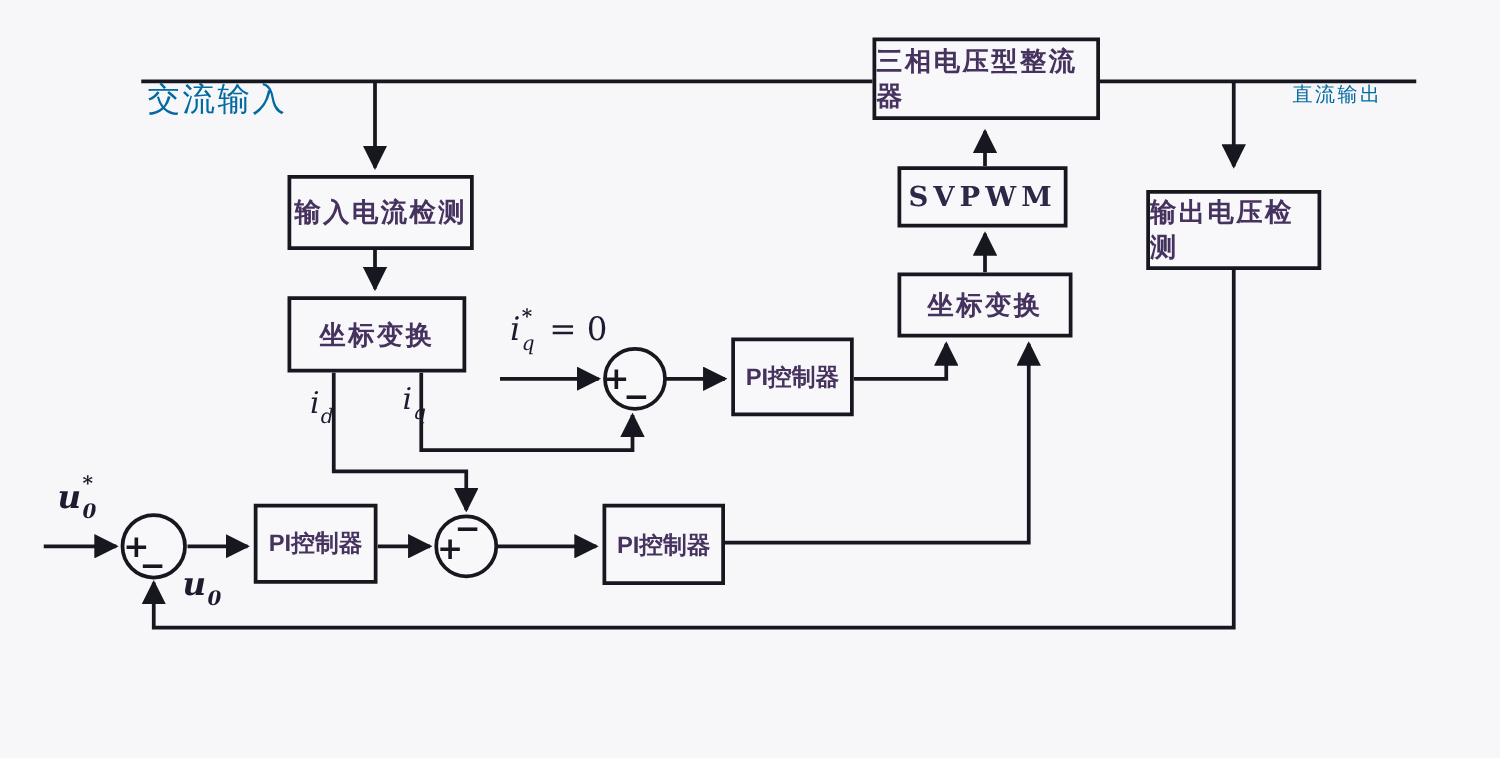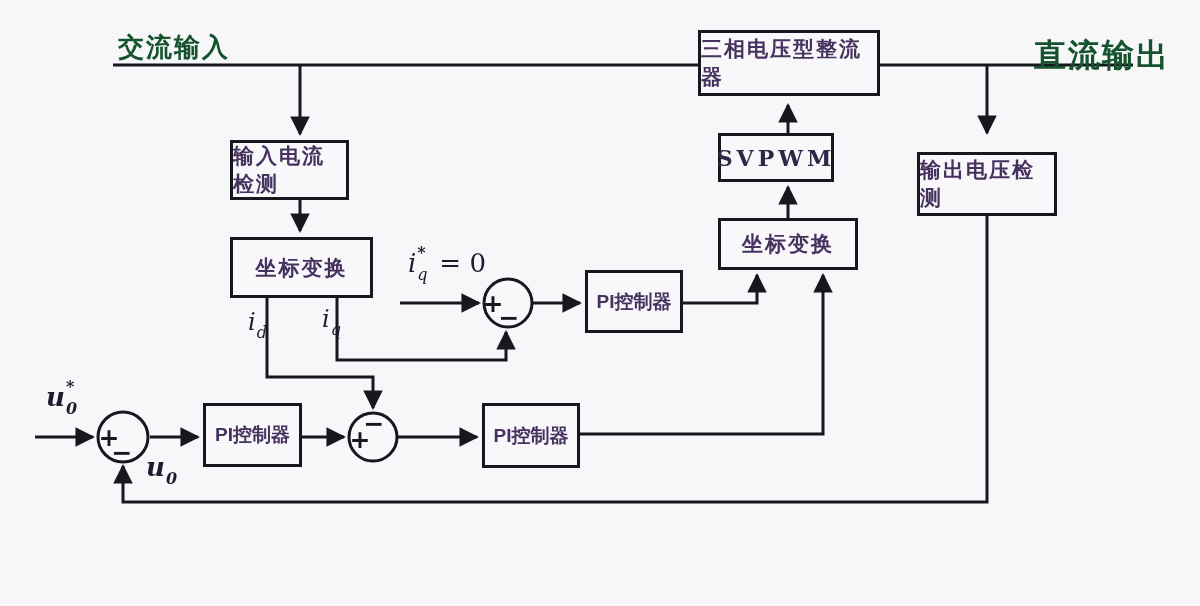--- a/index.html
+++ b/index.html
@@ -10,33 +10,33 @@
     overflow:hidden;
   }
   .wires{position:absolute;left:0;top:0;width:1200px;height:606px;}
   .box{
     position:absolute;border:3px solid #17171f;background:#f8f8fb;
     display:flex;align-items:center;justify-content:center;
     color:#46325e;font-weight:bold;box-sizing:border-box;
   }
   .box.cjk{letter-spacing:2px;font-size:21px;}
   .b-rectifier{left:698px;top:30px;width:182px;height:66px;font-size:20px;letter-spacing:1px;}
-  .b-incur{left:230px;top:140px;width:119px;height:60px;font-size:20px;letter-spacing:1px;}
+  .b-incur{left:230px;top:140px;width:149px;height:60px;font-size:20px;letter-spacing:1px;}
   .b-coordl{left:230px;top:237px;width:143px;height:61px;font-size:22px;letter-spacing:2px;}
-  .b-svpwm{left:718px;top:133px;width:116px;height:49px;font-size:22px;letter-spacing:4px;
+  .b-svpwm{left:718px;top:133px;width:136px;height:49px;font-size:22px;letter-spacing:4px;
            font-family:"DejaVu Serif","Liberation Serif",serif;color:#2e2747;}
   .b-coordr{left:718px;top:218px;width:140px;height:52px;font-size:21px;letter-spacing:2px;}
   .b-outvol{left:917px;top:138px;width:140px;height:64px;font-size:20px;letter-spacing:1px;margin-top:14px;}
   .b-pi1{left:585px;top:270px;width:98px;height:63px;font-size:19px;}
   .b-pi2{left:203px;top:403px;width:99px;height:64px;font-size:19px;}
   .b-pi3{left:482px;top:403px;width:98px;height:65px;font-size:19px;}
 
-  .toplabel{position:absolute;font-size:26px;font-weight:bold;color:#14532d;letter-spacing:2px;}
+  .toplabel{position:absolute;font-size:26px;font-weight:normal;color:#0369a1;letter-spacing:2px;margin-top:32px;}
   .l-ac{left:118px;top:30px;}
-  .l-dc{left:1034px;top:34px;font-size:32px;}
+  .l-dc{left:1034px;top:34px;font-size:16px;}
 
   .math{
     position:absolute;font-family:"DejaVu Serif","Liberation Serif",serif;
     font-style:italic;color:#201a30;font-size:26px;
   }
   .math .stack{display:inline-block;position:relative;width:15px;height:34px;vertical-align:-10px;}
   .math .sup{position:absolute;top:-5px;left:1px;font-size:16px;font-style:normal;font-weight:bold;}
   .math .sub{position:absolute;bottom:-2px;left:1px;font-size:16px;}
   .math .meq{font-style:normal;margin-left:8px;font-size:26px;}
   .l-iqref{left:408px;top:248px;}

